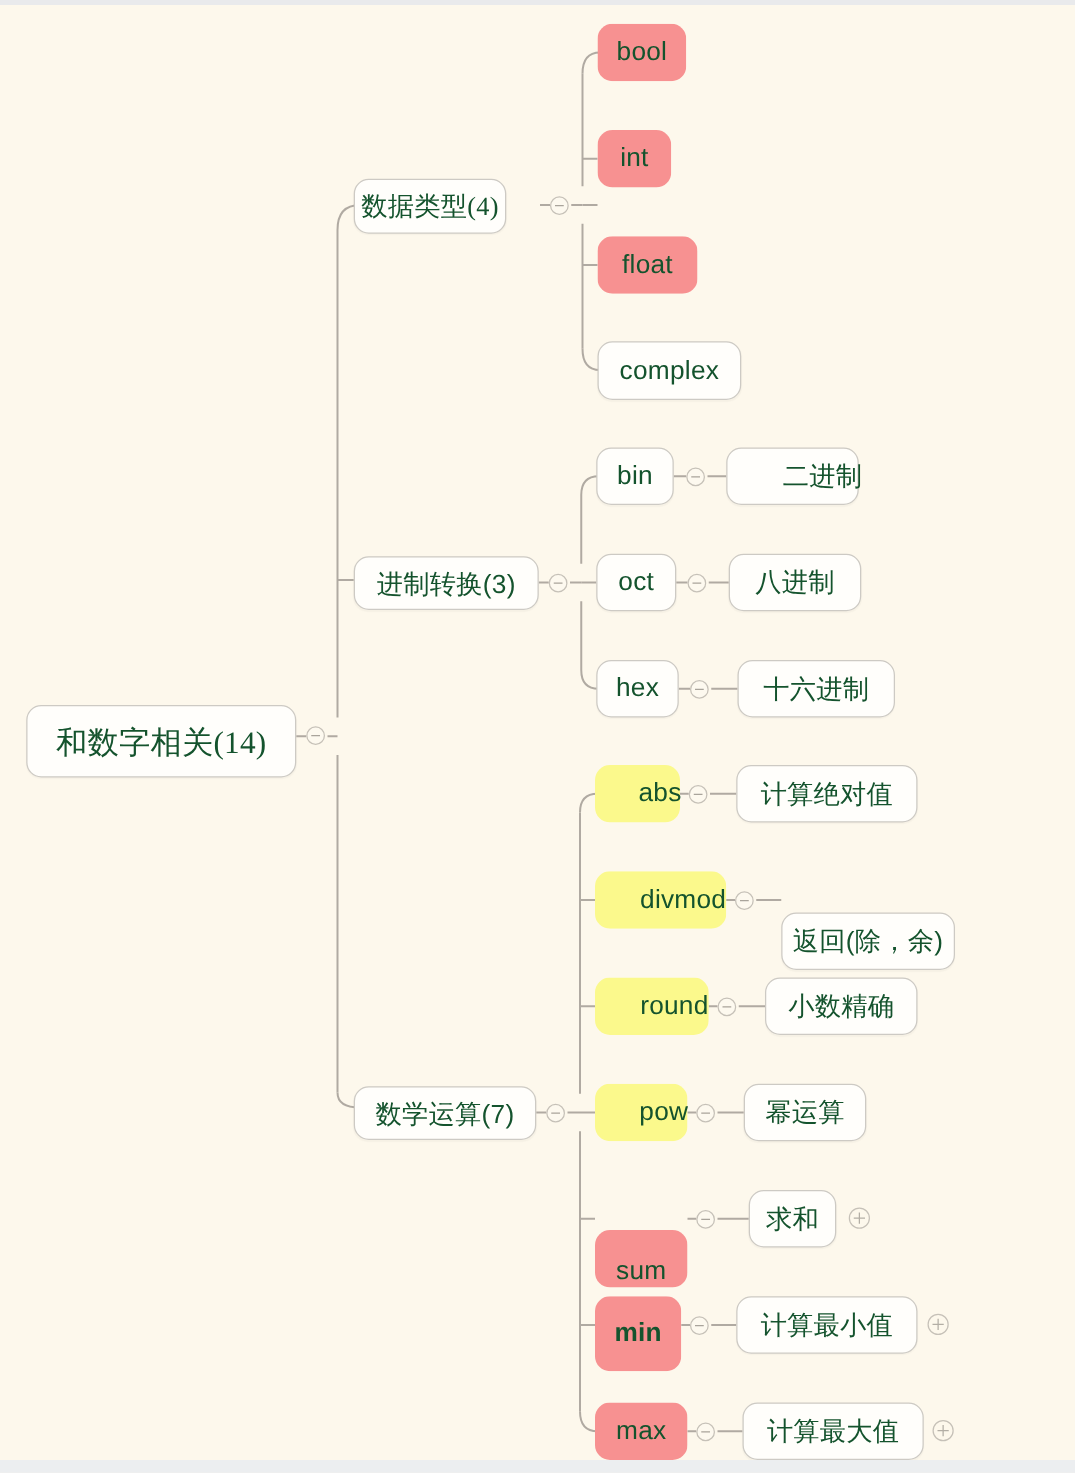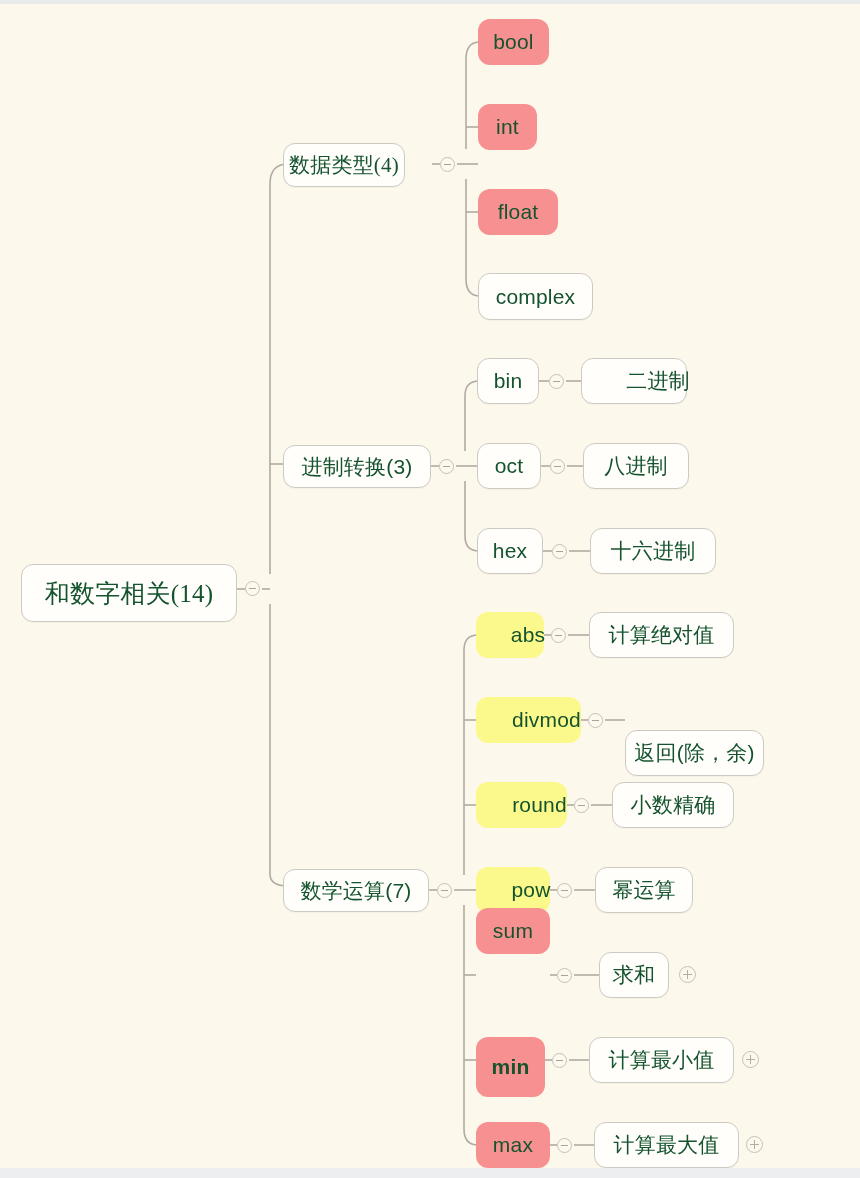--- a/index.html
+++ b/index.html
@@ -293,21 +293,21 @@
   </div>
 
   <div class="node yellow leaf" style="left:476px; top:863px; width:74px; height:46px;">
     <span>pow</span>
   </div>
   <div class="toggle" style="left:557px; top:879px;"></div>
   <div class="node white sub" style="left:595px; top:863px; width:98px; height:46px;">
     <span>幂运算</span>
   </div>
 
-  <div class="node pink leaf" style="left:476px; top:904px; width:74px; height:46px;">
+  <div class="node pink leaf" style="left:476px; top:980px; width:74px; height:46px;align-items:flex-end;">
     <span>sum</span>
   </div>
   <div class="toggle" style="left:557px; top:964px;"></div>
   <div class="node white sub" style="left:599px; top:948px; width:70px; height:46px;">
     <span>求和</span>
   </div>
   <div class="expand" style="left:679px; top:962px;"></div>
 
   <div class="node pink leaf" style="left:476px; top:1033px; width:69px; height:60px;font-weight:bold;">
     <span>min</span>

